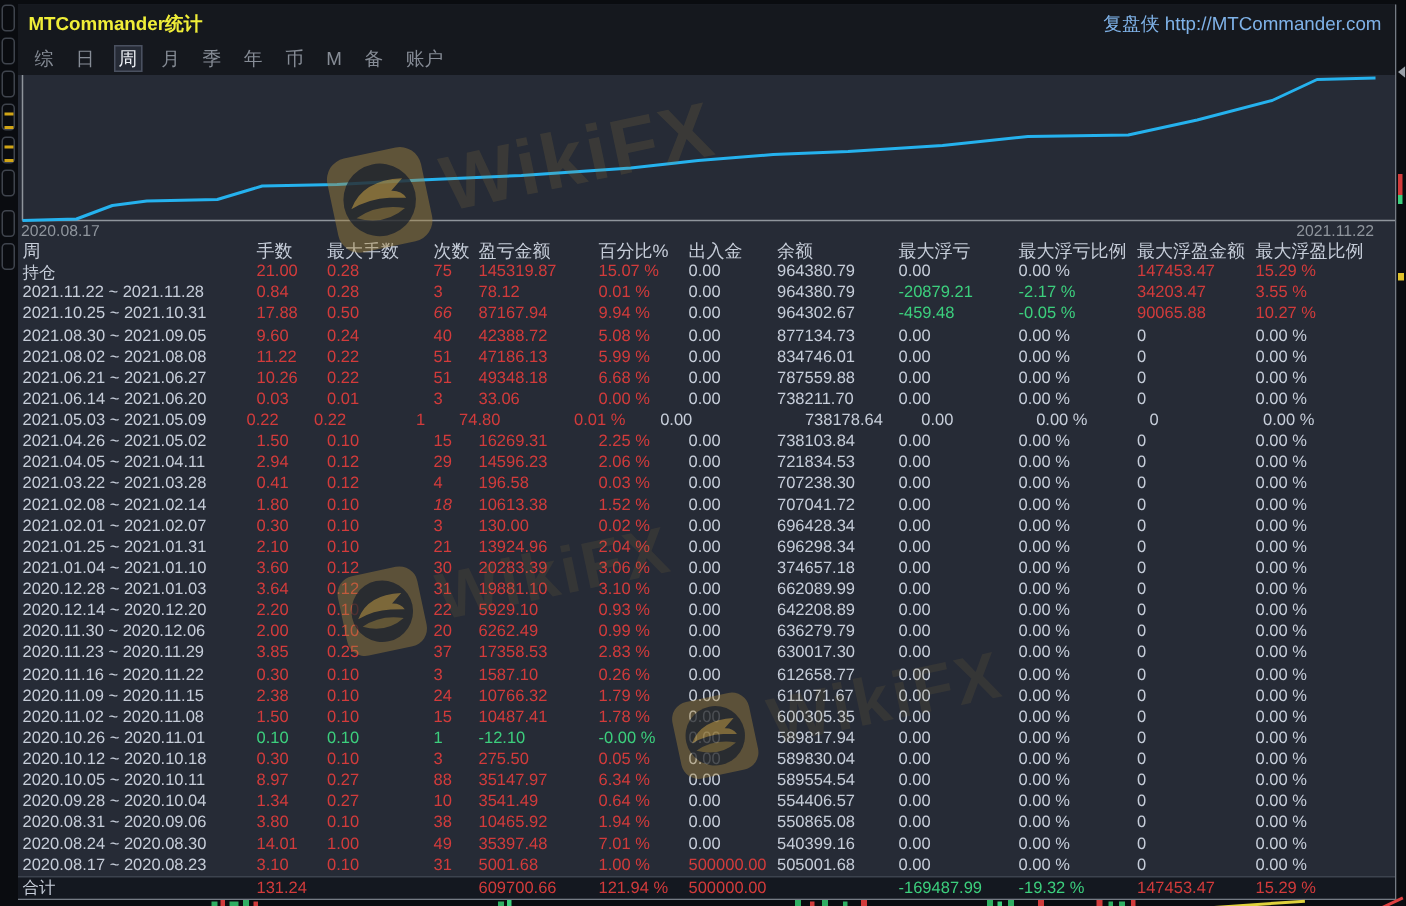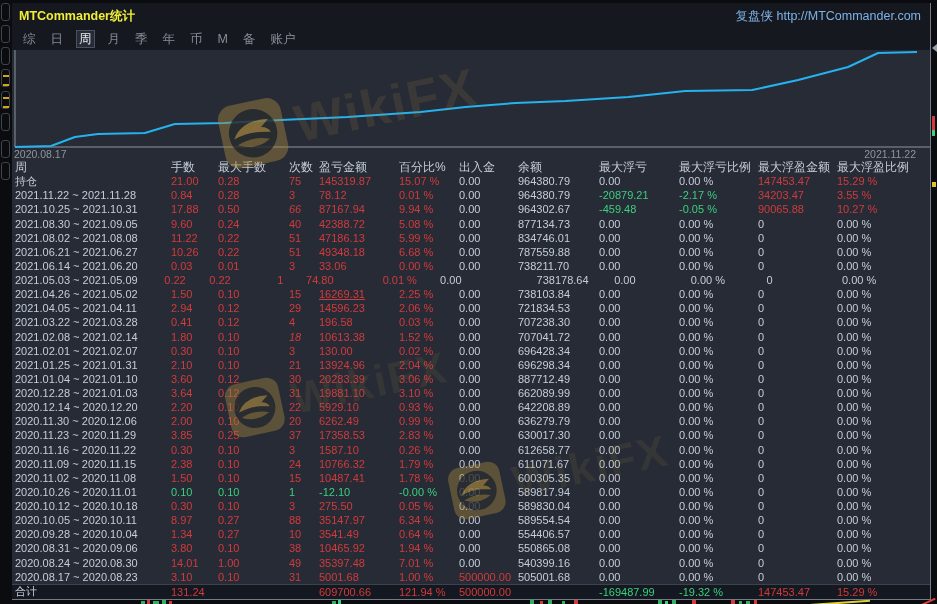--- a/index.html
+++ b/index.html
@@ -222,21 +222,21 @@
           <span class="tc plain" style="width: 80px;">0.00</span>
           <span class="tc plain" style="width: 79px;">0.00 %</span>
           <span class="tc plain" style="width: 79px;">0</span>
           <span class="tc plain" style="width: 93px;">0.00 %</span>
         </div>
         <div class="trow ">
           <span class="tc plain" style="width: 158px;">2021.04.26 ~ 2021.05.02</span>
           <span class="tc red" style="width: 47px;">1.50</span>
           <span class="tc red" style="width: 71px;">0.10</span>
           <span class="tc red" style="width: 30px;">15</span>
-          <span class="tc red" style="width: 80px; text-decoration: underline;">16269.31</span>
+          <span class="tc red" style="width: 80px;">16269.31</span>
           <span class="tc red" style="width: 60px;">2.25 %</span>
           <span class="tc plain" style="width: 59px;">0.00</span>
           <span class="tc plain" style="width: 81px;">738103.84</span>
           <span class="tc plain" style="width: 80px;">0.00</span>
           <span class="tc plain" style="width: 79px;">0.00 %</span>
           <span class="tc plain" style="width: 79px;">0</span>
           <span class="tc plain" style="width: 93px;">0.00 %</span>
         </div>
         <div class="trow ">
           <span class="tc plain" style="width: 158px;">2021.04.05 ~ 2021.04.11</span>
@@ -309,21 +309,21 @@
           <span class="tc plain" style="width: 93px;">0.00 %</span>
         </div>
         <div class="trow ">
           <span class="tc plain" style="width: 158px;">2021.01.04 ~ 2021.01.10</span>
           <span class="tc red" style="width: 47px;">3.60</span>
           <span class="tc red" style="width: 71px;">0.12</span>
           <span class="tc red" style="width: 30px;">30</span>
           <span class="tc red" style="width: 80px;">20283.39</span>
           <span class="tc red" style="width: 60px;">3.06 %</span>
           <span class="tc plain" style="width: 59px;">0.00</span>
-          <span class="tc plain" style="width: 81px;">887712.49</span>
+          <span class="tc plain" style="width: 81px;">374657.18</span>
           <span class="tc plain" style="width: 80px;">0.00</span>
           <span class="tc plain" style="width: 79px;">0.00 %</span>
           <span class="tc plain" style="width: 79px;">0</span>
           <span class="tc plain" style="width: 93px;">0.00 %</span>
         </div>
         <div class="trow ">
           <span class="tc plain" style="width: 158px;">2020.12.28 ~ 2021.01.03</span>
           <span class="tc red" style="width: 47px;">3.64</span>
           <span class="tc red" style="width: 71px;">0.12</span>
           <span class="tc red" style="width: 30px;">31</span>

